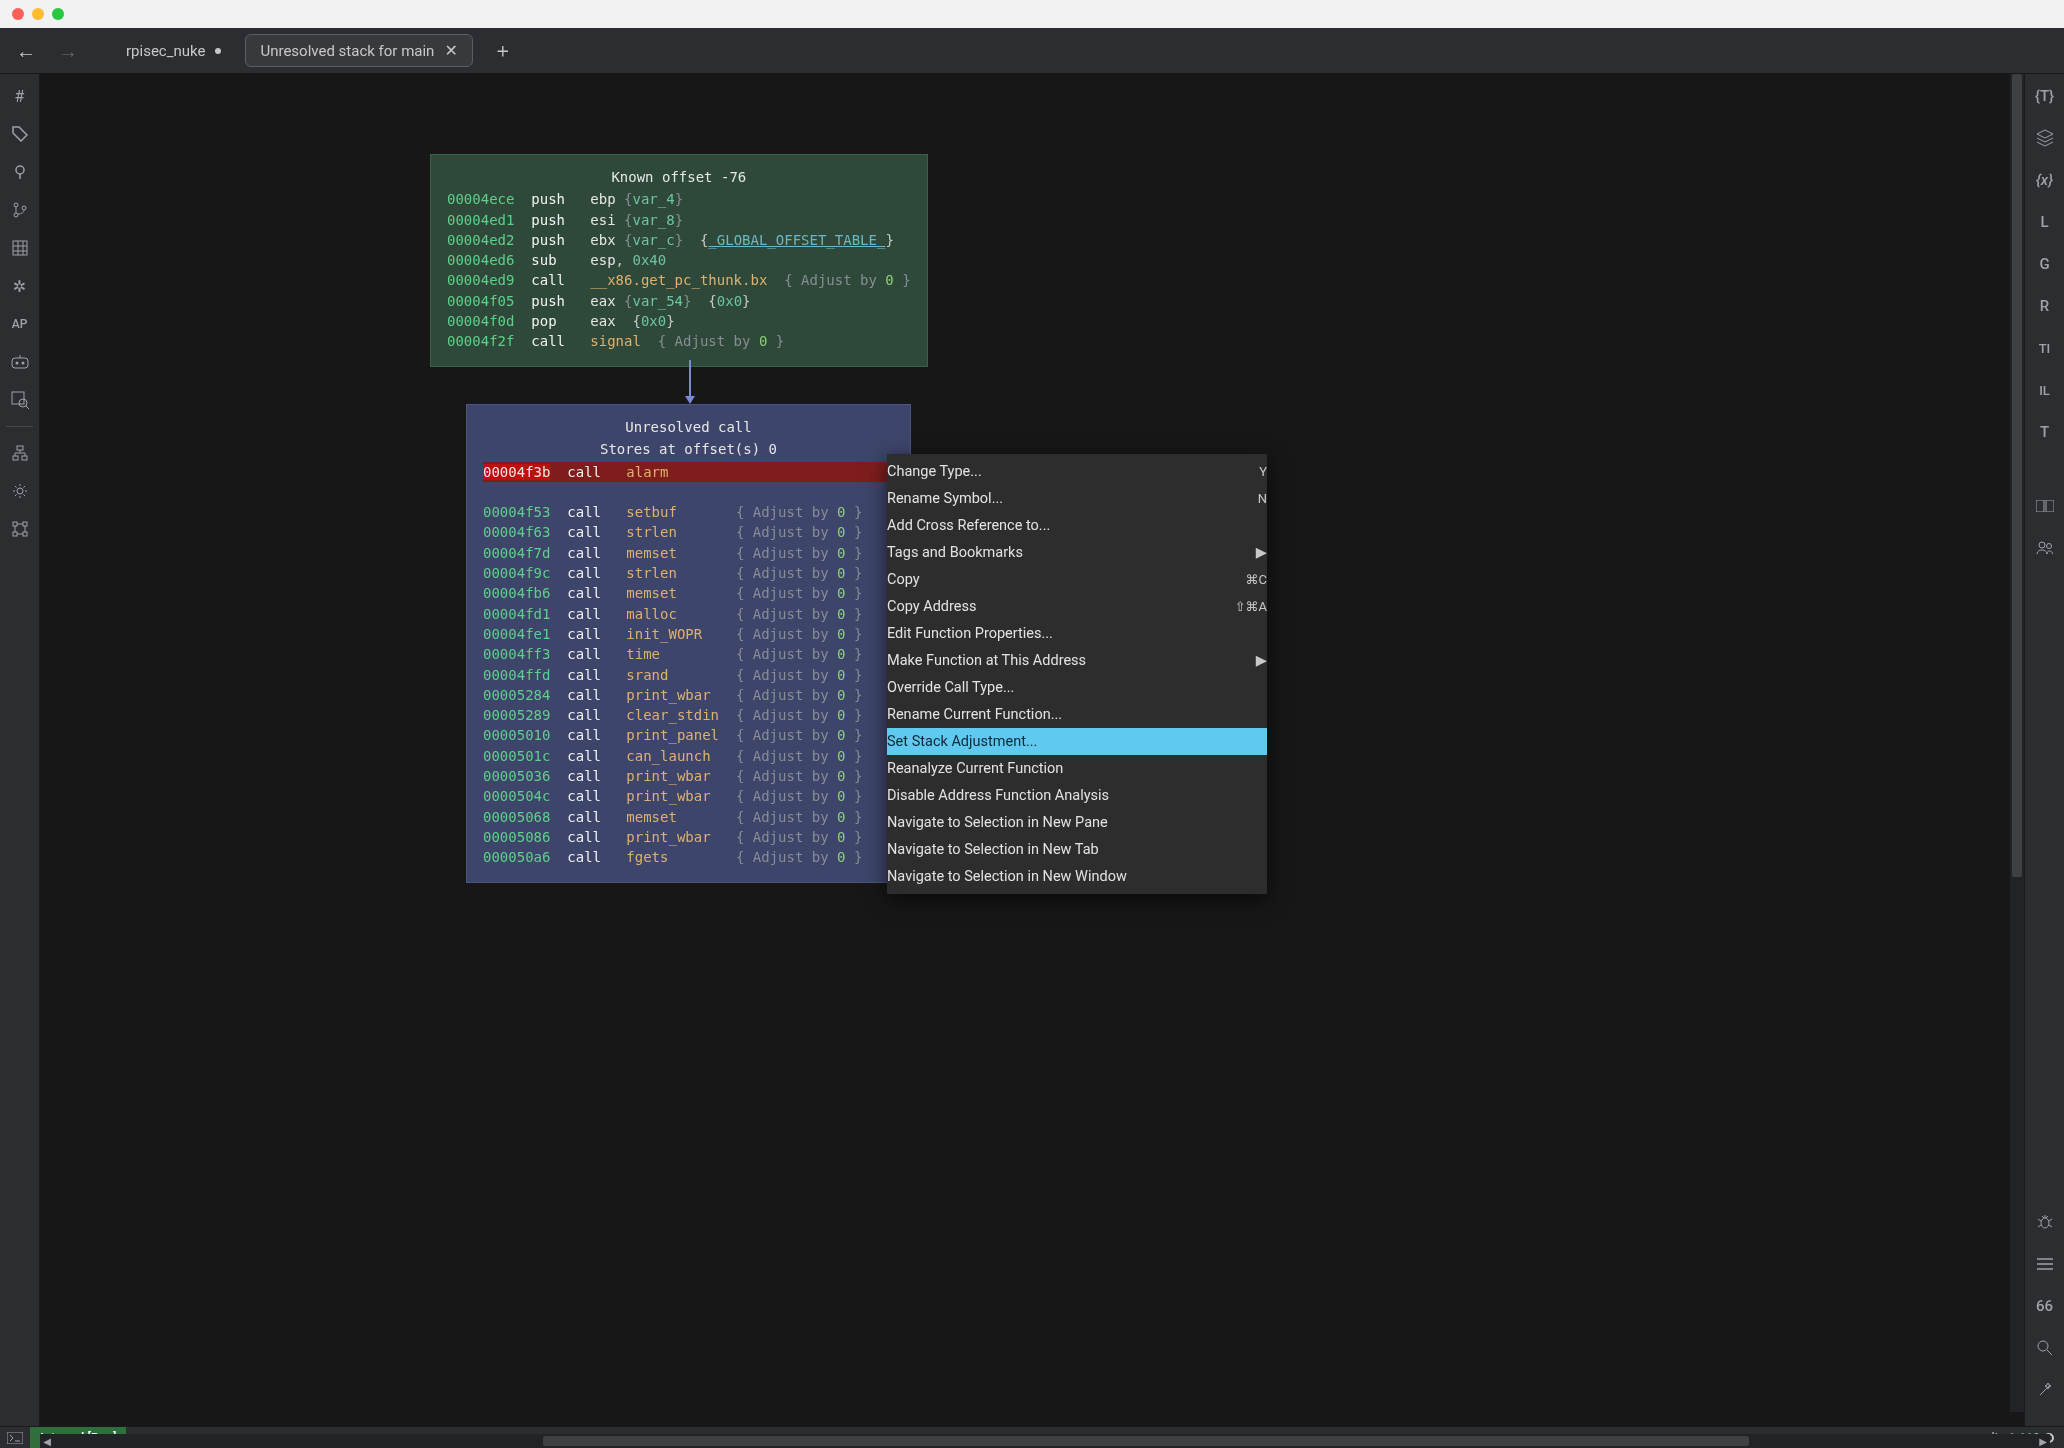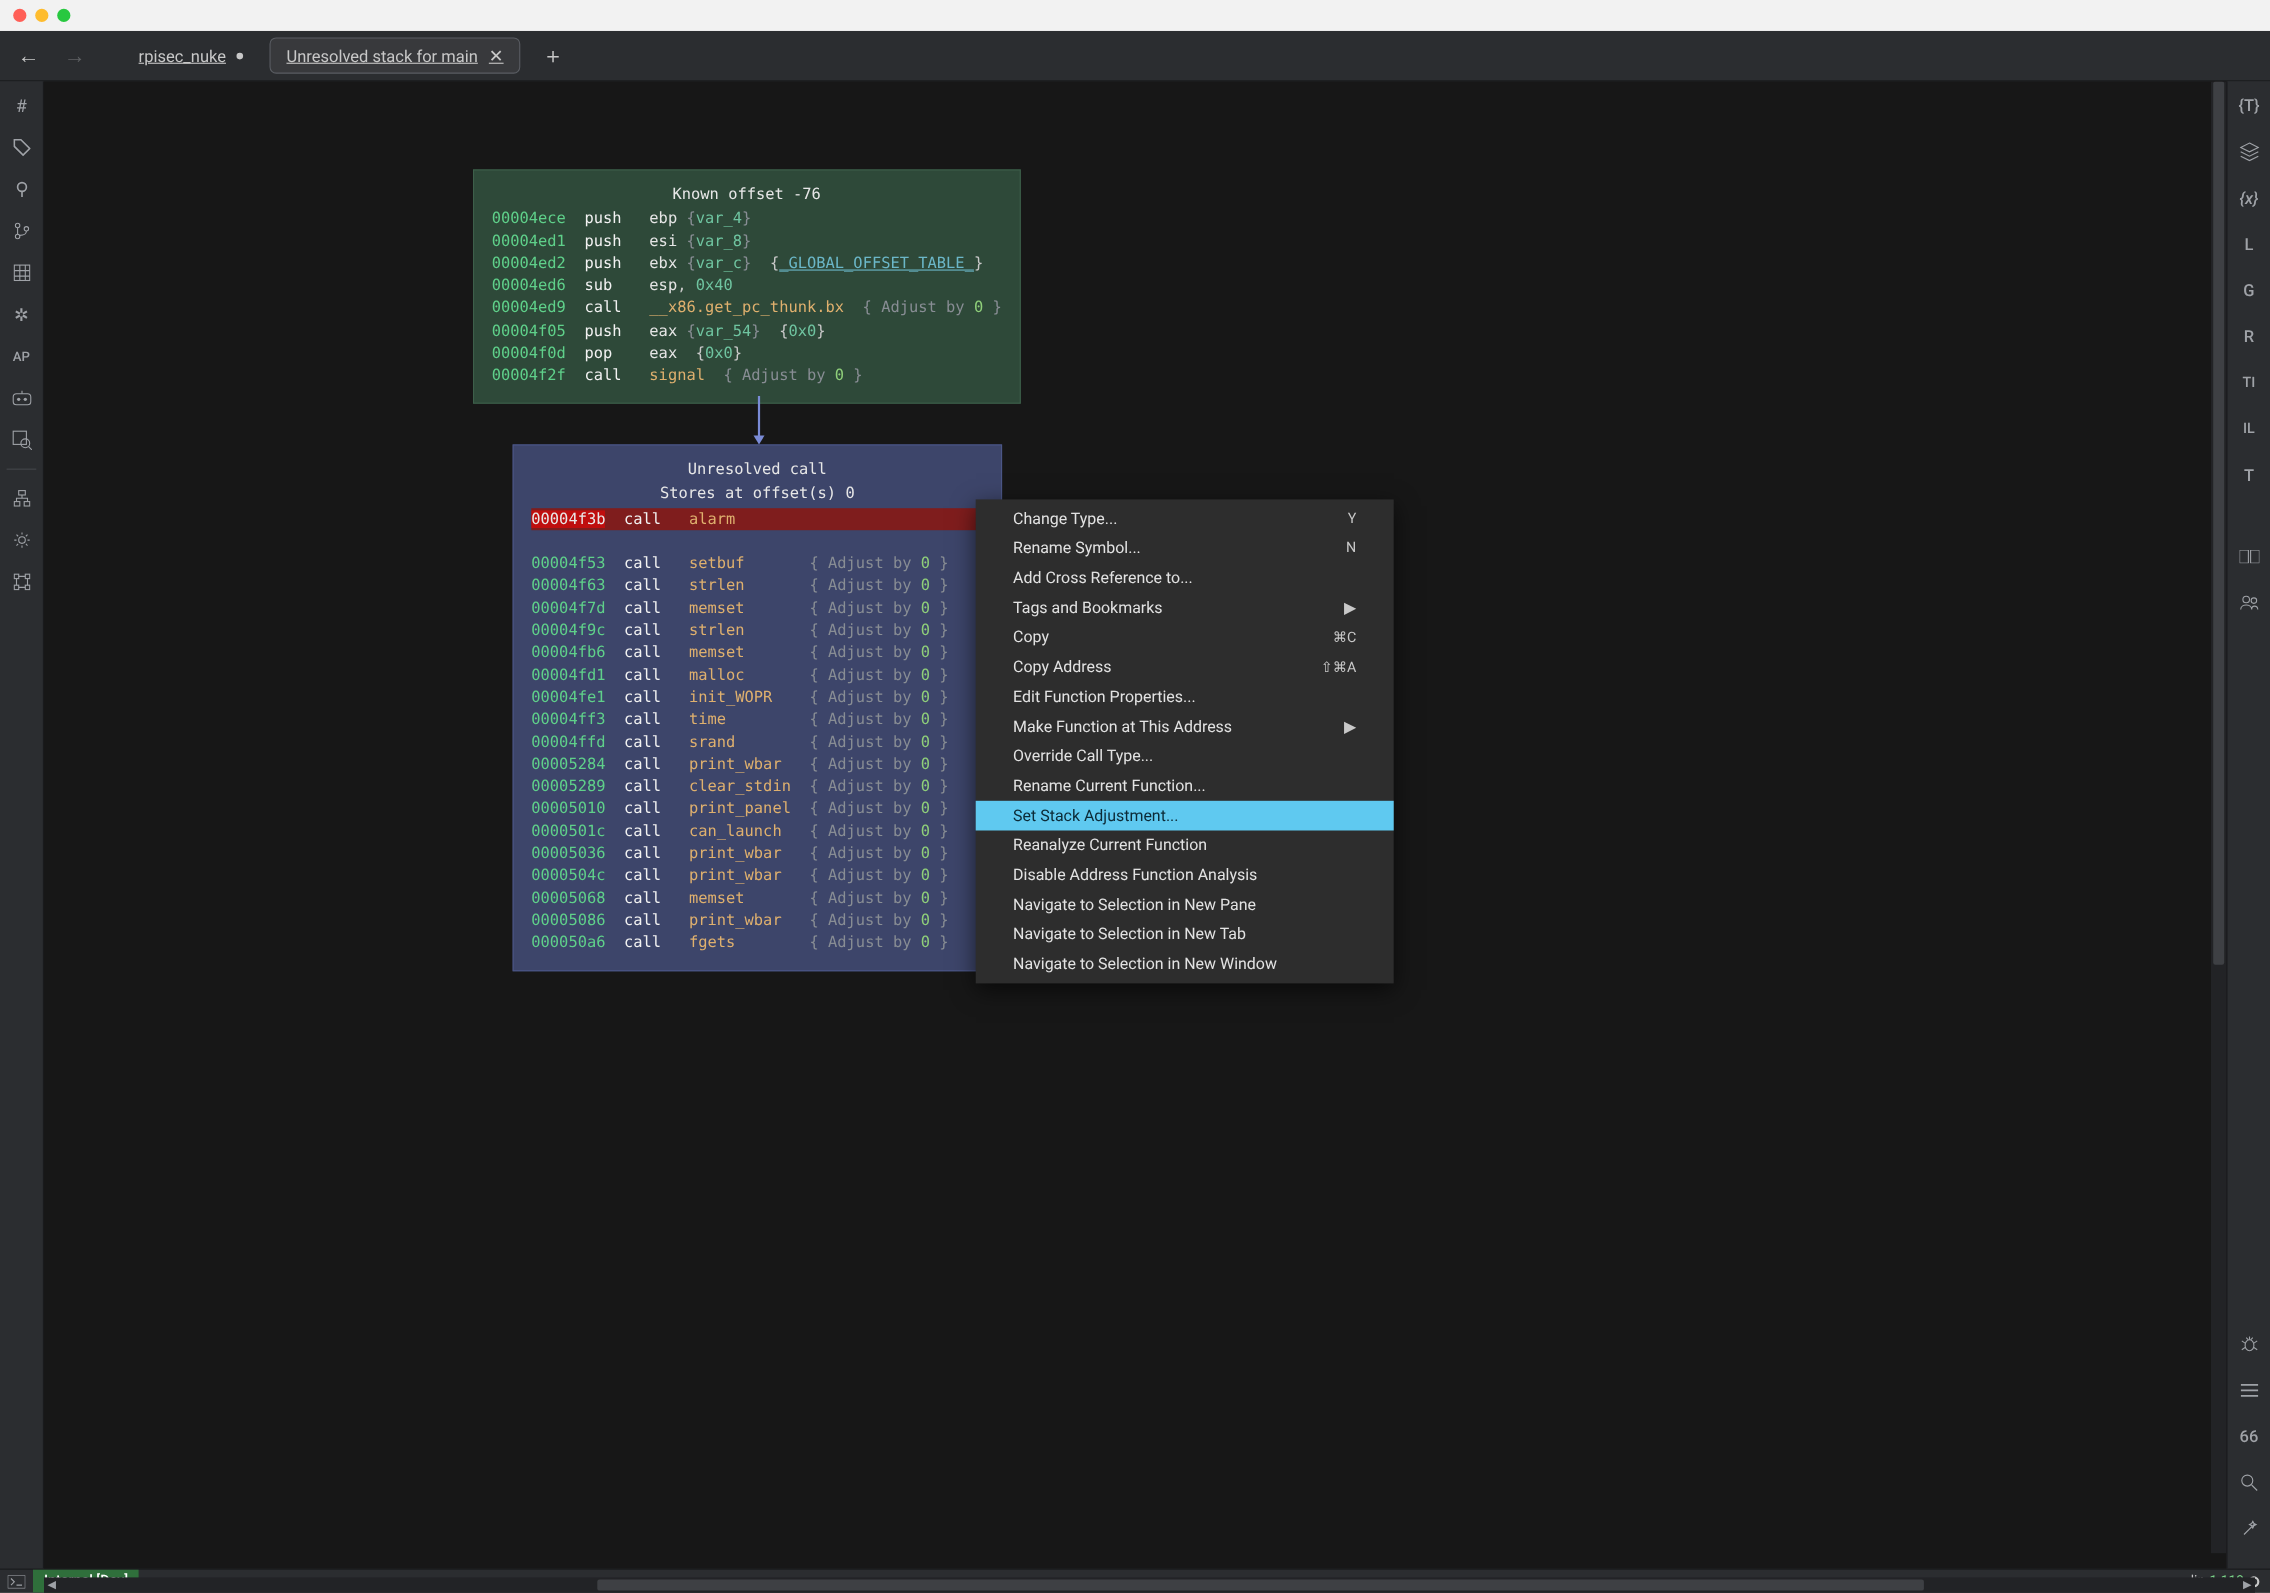--- a/index.html
+++ b/index.html
@@ -71,21 +71,20 @@
   }
   .nav-btn.dim { color: #5f6164; }
   .tab {
     display: inline-flex;
     align-items: center;
     gap: 10px;
     padding: 6px 14px;
     color: #c8c8c8;
     font-size: 15px;
     border-radius: 6px;
-    text-decoration: underline;
   }
   .tab.file { }
   .tab .dirty-dot { width:6px; height:6px; background:#c8c8c8; border-radius:50%; display:inline-block; }
   .tab.stack {
     border: 1px solid #5a5d63;
     background: #38393c;
   }
   .tab .close { color:#c8c8c8; font-size:16px; }
   .plus-btn {
     color:#c8c8c8;
@@ -239,21 +238,21 @@
     box-shadow: 0 6px 20px rgba(0,0,0,0.6);
     padding: 4px 0;
     width: 380px;
     font-size: 14.5px;
     color:#e2e2e2;
   }
   .ctx-item {
     display:flex;
     justify-content:space-between;
     align-items:center;
-    padding: 5px 34px;
+    padding: 5px 0;
     cursor:default;
   }
   .ctx-item.highlight {
     background:#5fc9f0;
     color:#0c2a36;
   }
   .ctx-item .key { color:#c8c8c8; font-size:13px; }
   .ctx-item .sub {
     color:#c8c8c8;
   }

